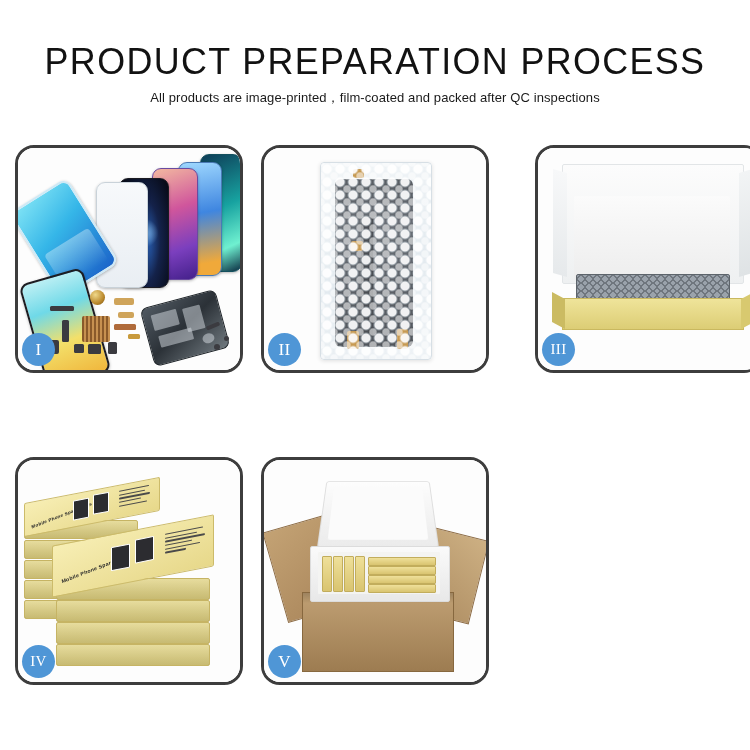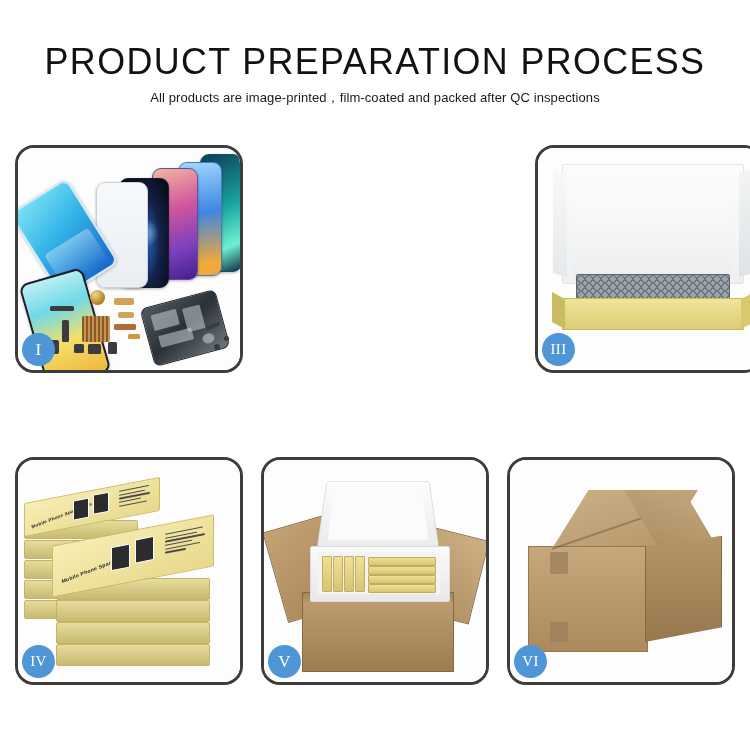--- a/index.html
+++ b/index.html
@@ -235,20 +235,36 @@
           <div class="part" style="left:30px;top:192px;width:11px;height:14px;border-radius:2px;"></div>
           <div class="part gold" style="left:110px;top:186px;width:12px;height:5px;"></div>
           <div class="part" style="left:188px;top:176px;width:14px;height:4px;transform:rotate(-22deg);"></div>
           <div class="part" style="left:196px;top:196px;width:6px;height:6px;border-radius:50%;"></div>
           <div class="part" style="left:206px;top:188px;width:5px;height:5px;border-radius:50%;"></div>
         </div>
         <div class="badge">I</div>
       </div>
     </div>
 
+    <div class="cell c1">
+      <div class="panel">
+        <div class="stage">
+          <div class="wrapbag">
+            <div class="screen-in"></div>
+            <div class="tab-g" style="left:32px;top:6px;width:11px;height:9px;"></div>
+            <div class="tab-g" style="left:30px;top:78px;width:12px;height:10px;"></div>
+            <div class="tab-g" style="left:26px;top:168px;width:12px;height:18px;"></div>
+            <div class="tab-g" style="left:76px;top:166px;width:11px;height:20px;"></div>
+            <div class="bubbles"></div>
+            <div class="bubbles2"></div>
+          </div>
+        </div>
+        <div class="badge">II</div>
+      </div>
+    </div>
 
     <div class="cell c2">
       <div class="panel">
         <div class="stage">
           <div class="b3-lid"></div>
           <div class="b3-foam"></div>
           <div class="b3-inner"></div>
           <div class="b3-base"></div>
         </div>
         <div class="badge wide">III</div>
@@ -338,31 +354,15 @@
             <div class="ybar" style="left:50px;top:5px;width:66px;height:7px;"></div>
             <div class="ybar" style="left:50px;top:14px;width:66px;height:7px;"></div>
             <div class="ybar" style="left:50px;top:23px;width:66px;height:7px;"></div>
             <div class="ybar" style="left:50px;top:32px;width:66px;height:7px;"></div>
           </div>
         </div>
         <div class="badge">V</div>
       </div>
     </div>
 
-    <div class="cell c5">
-      <div class="panel">
-        <div class="stage">
-          <div class="c6">
-            <div class="c6-top"></div>
-            <div class="c6-topR"></div>
-            <div class="c6-front"></div>
-            <div class="c6-side"></div>
-            <div class="seam" style="left:24px;top:58px;width:94px;height:2px;transform:rotate(-19deg);transform-origin:left center;"></div>
-            <div class="tape" style="left:22px;top:62px;width:18px;height:22px;"></div>
-            <div class="tape" style="left:22px;top:132px;width:18px;height:20px;"></div>
-          </div>
-        </div>
-        <div class="badge wide">VI</div>
-      </div>
-    </div>
 
   </div>
 </div>
 
 </body></html>

